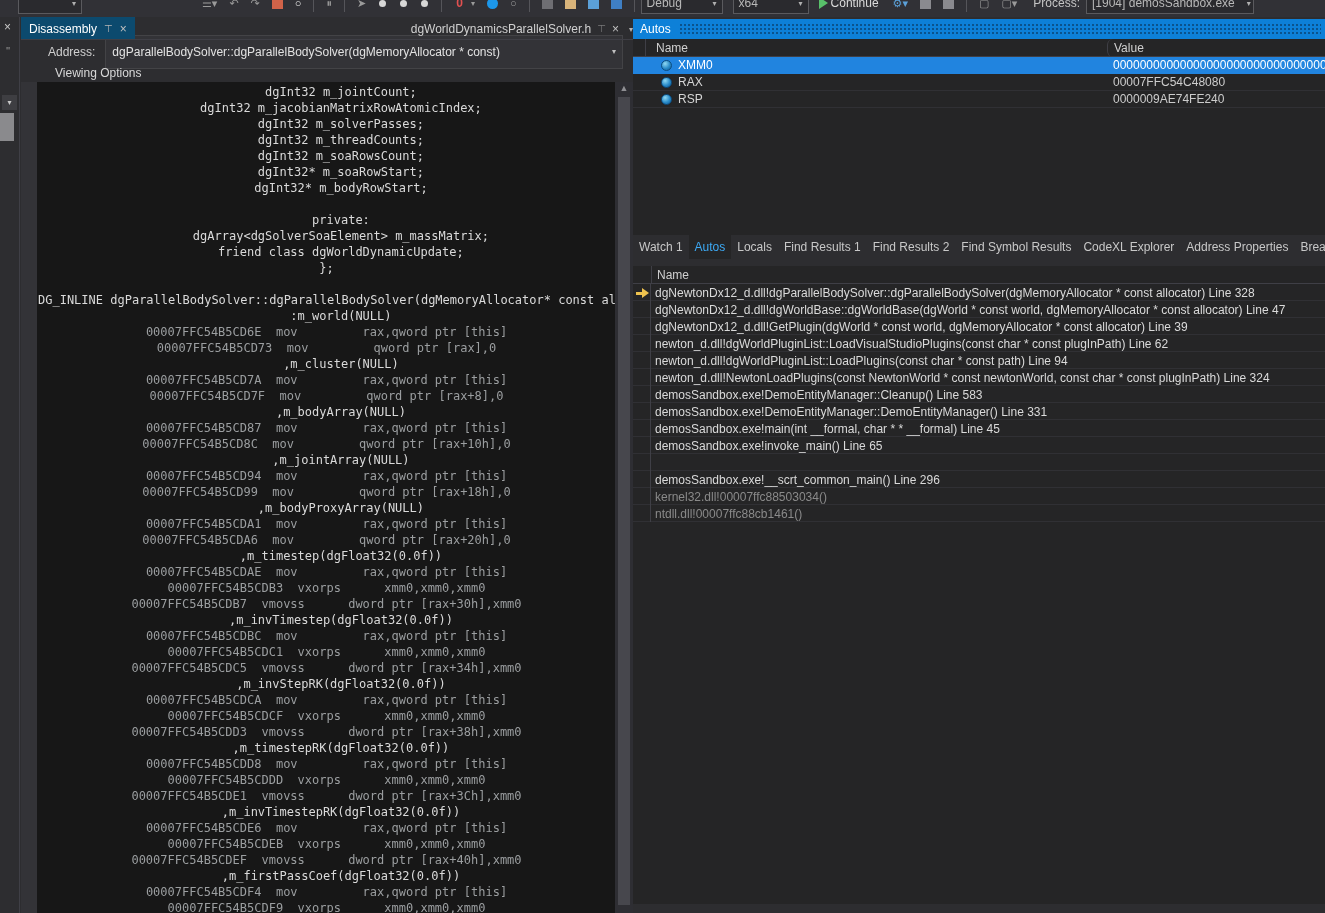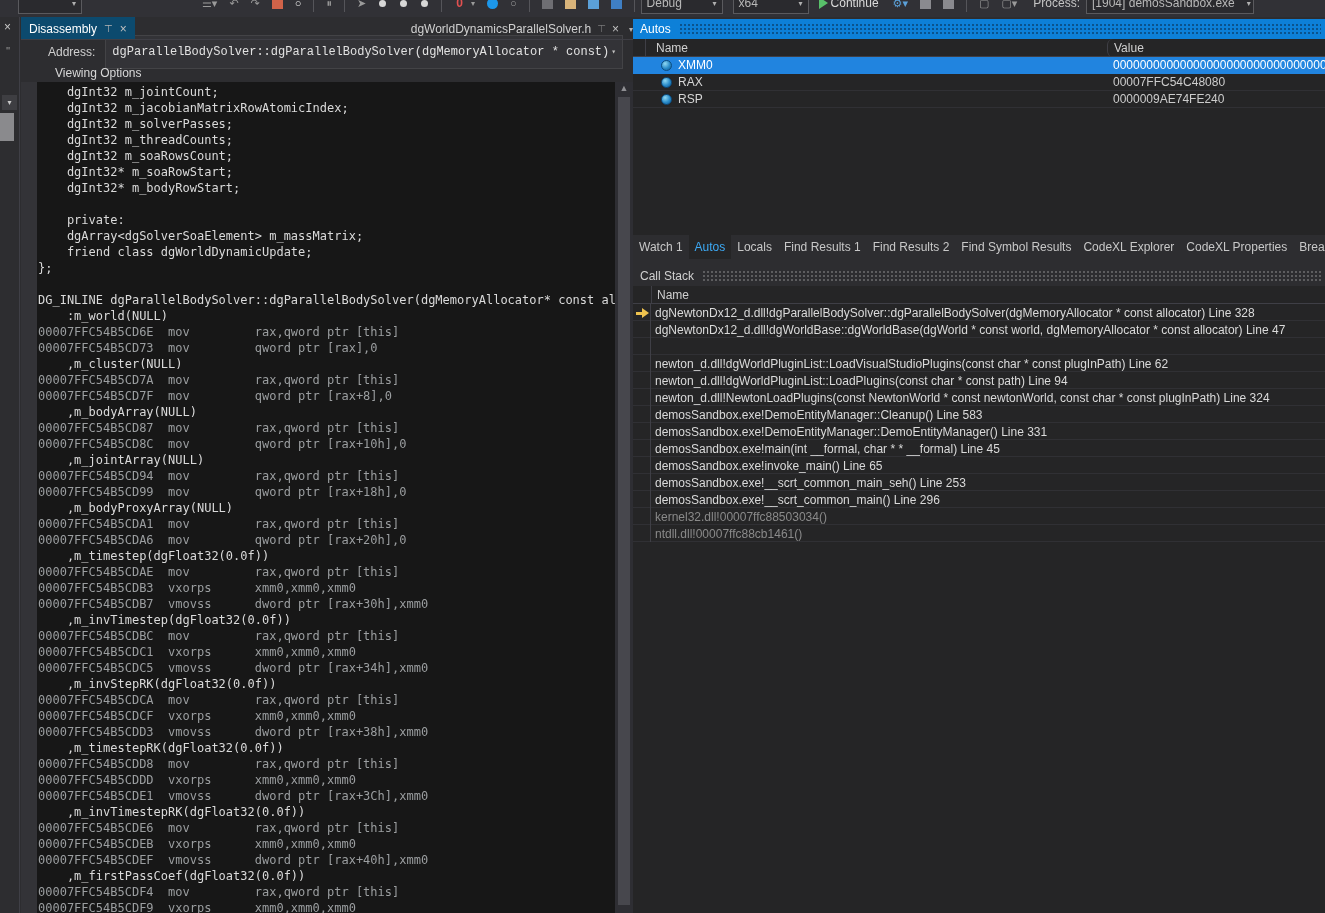--- a/index.html
+++ b/index.html
@@ -38,31 +38,31 @@
   .tab-doc { position:absolute; right:14px; top:0; height:23px; display:flex; align-items:center;
              color:#d0d0d0; gap:6px; }
   .pin-ico { display:inline-block; color:#b5b5b5; font-size:10px; transform:rotate(0deg); }
   .x-ico { color:#c0c0c0; font-size:12px; }
   .dd-ico { position:absolute; right:0; top:8px; color:#b5b5b5; font-size:8px; }
   .tab-underline { position:absolute; left:0; right:0; bottom:0; height:1px; background:#3f3f46; }
 
   .addr-row { height:23px; display:flex; align-items:center; padding-left:27px; }
   .addr-label { color:#d0d0d0; margin-right:10px; }
   .addr-combo { flex:1; margin-right:10px; height:25px; background:#333337; border:1px solid #434346;
-                display:flex; align-items:center; padding:16px 6px; color:#e2e2e2;font-family:Liberation Mono, monospace; }
+                display:flex; align-items:center; padding:16px 6px; color:#e2e2e2; }
   .addr-combo .txt { flex:1; white-space:nowrap; overflow:hidden; }
   .addr-combo .arr { color:#c0c0c0; font-size:8px; }
 
   .view-opts { height:19px; display:flex; align-items:center; padding-left:34px; color:#d8d8d8; }
 
   .code-wrap { position:absolute; left:0; top:65px; width:612px; bottom:0; background:#171717; overflow:hidden; }
   .gutter { position:absolute; left:0; top:0; bottom:0; width:16px; background:#333337; }
   .code-lines { position:absolute; left:17px; top:2px; right:18px;
                 font-family:"DejaVu Sans Mono", monospace; font-size:12px; line-height:16px; white-space:pre; }
-  .cl { position:relative; height:16px; overflow:hidden; }
+  .cl { position:relative; height:16px; overflow:hidden;text-align:center; }
   .cl.src { color:#dadada; }
   .cl.asm { color:#9b9ea0; }
   .ip-arrow { position:absolute; width:13px; height:10px; }
   .ip-arrow .bar { position:absolute; left:0; top:3.5px; width:7px; height:3px; background:#eec24e; }
   .ip-arrow .tri { position:absolute; left:6px; top:0; width:0; height:0;
                    border-left:7px solid #eec24e; border-top:5px solid transparent; border-bottom:5px solid transparent; }
 
   .vscroll { position:absolute; right:0; top:0; bottom:0; width:18px; background:#2e2e33; }
   .vscroll .up { position:absolute; top:1px; left:0; width:18px; text-align:center; color:#8f8f93; font-size:9px; }
   .vscroll .thumb { position:absolute; left:3px; top:15px; bottom:8px; width:12px; background:#47474d; }
@@ -256,30 +256,26 @@
     </div>
 
     <div class="tool-tabs" id="tool-tabs">
         <div class="t-tab">Watch 1</div>
         <div class="t-tab active">Autos</div>
         <div class="t-tab">Locals</div>
         <div class="t-tab">Find Results 1</div>
         <div class="t-tab">Find Results 2</div>
         <div class="t-tab">Find Symbol Results</div>
         <div class="t-tab">CodeXL Explorer</div>
-        <div class="t-tab">CodeXL Properties</div>
+        <div class="t-tab">Address Properties</div>
         <div class="t-tab">Breakpoints</div>
       </div>
 
     <div class="cs-gap"></div>
 
-    <div class="panel-title gray">
-      <span>Call Stack</span>
-      <span class="drag-dots gray"></span>
-    </div>
 
     <div class="callstack-panel" style="height:638px">
       <div class="cs-header">
         <span></span>
         <span class="h">Name</span>
       </div>
       <div id="cs-rows">
           <div class="cs-row">
             <span class="cs-gut">
               <span class="ip-arrow">
@@ -288,20 +284,21 @@
               </span>
             </span>
             <span class="cs-text">dgNewtonDx12_d.dll!dgParallelBodySolver::dgParallelBodySolver(dgMemoryAllocator * const allocator) Line 328</span>
           </div>
           <div class="cs-row">
             <span class="cs-gut"></span>
             <span class="cs-text">dgNewtonDx12_d.dll!dgWorldBase::dgWorldBase(dgWorld * const world, dgMemoryAllocator * const allocator) Line 47</span>
           </div>
           <div class="cs-row">
             <span class="cs-gut"></span>
+            <span class="cs-text">dgNewtonDx12_d.dll!GetPlugin(dgWorld * const world, dgMemoryAllocator * const allocator) Line 39</span>
           </div>
           <div class="cs-row">
             <span class="cs-gut"></span>
             <span class="cs-text">newton_d.dll!dgWorldPluginList::LoadVisualStudioPlugins(const char * const plugInPath) Line 62</span>
           </div>
           <div class="cs-row">
             <span class="cs-gut"></span>
             <span class="cs-text">newton_d.dll!dgWorldPluginList::LoadPlugins(const char * const path) Line 94</span>
           </div>
           <div class="cs-row">
@@ -319,21 +316,20 @@
           <div class="cs-row">
             <span class="cs-gut"></span>
             <span class="cs-text">demosSandbox.exe!main(int __formal, char * * __formal) Line 45</span>
           </div>
           <div class="cs-row">
             <span class="cs-gut"></span>
             <span class="cs-text">demosSandbox.exe!invoke_main() Line 65</span>
           </div>
           <div class="cs-row">
             <span class="cs-gut"></span>
-            <span class="cs-text">demosSandbox.exe!__scrt_common_main_seh() Line 253</span>
           </div>
           <div class="cs-row">
             <span class="cs-gut"></span>
             <span class="cs-text">demosSandbox.exe!__scrt_common_main() Line 296</span>
           </div>
           <div class="cs-row dim">
             <span class="cs-gut"></span>
             <span class="cs-text">kernel32.dll!00007ffc88503034()</span>
           </div>
           <div class="cs-row dim">

